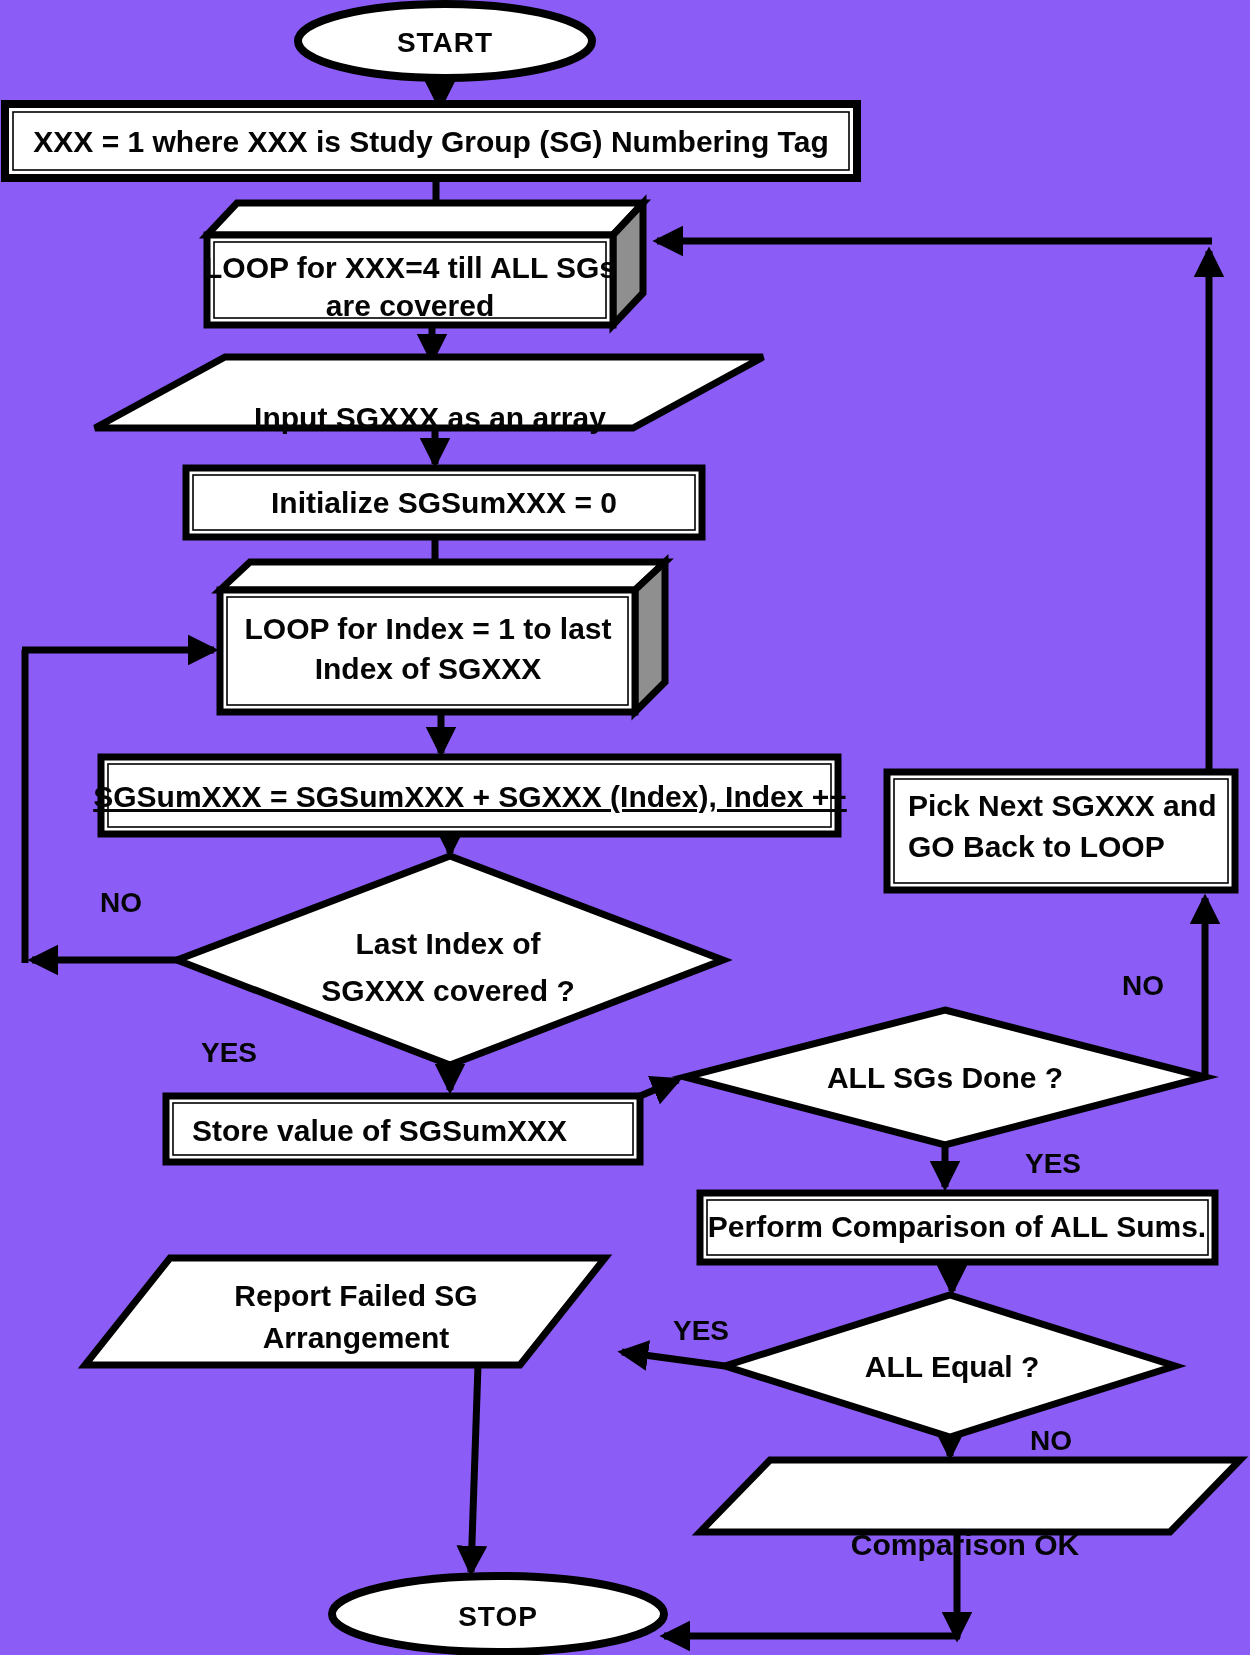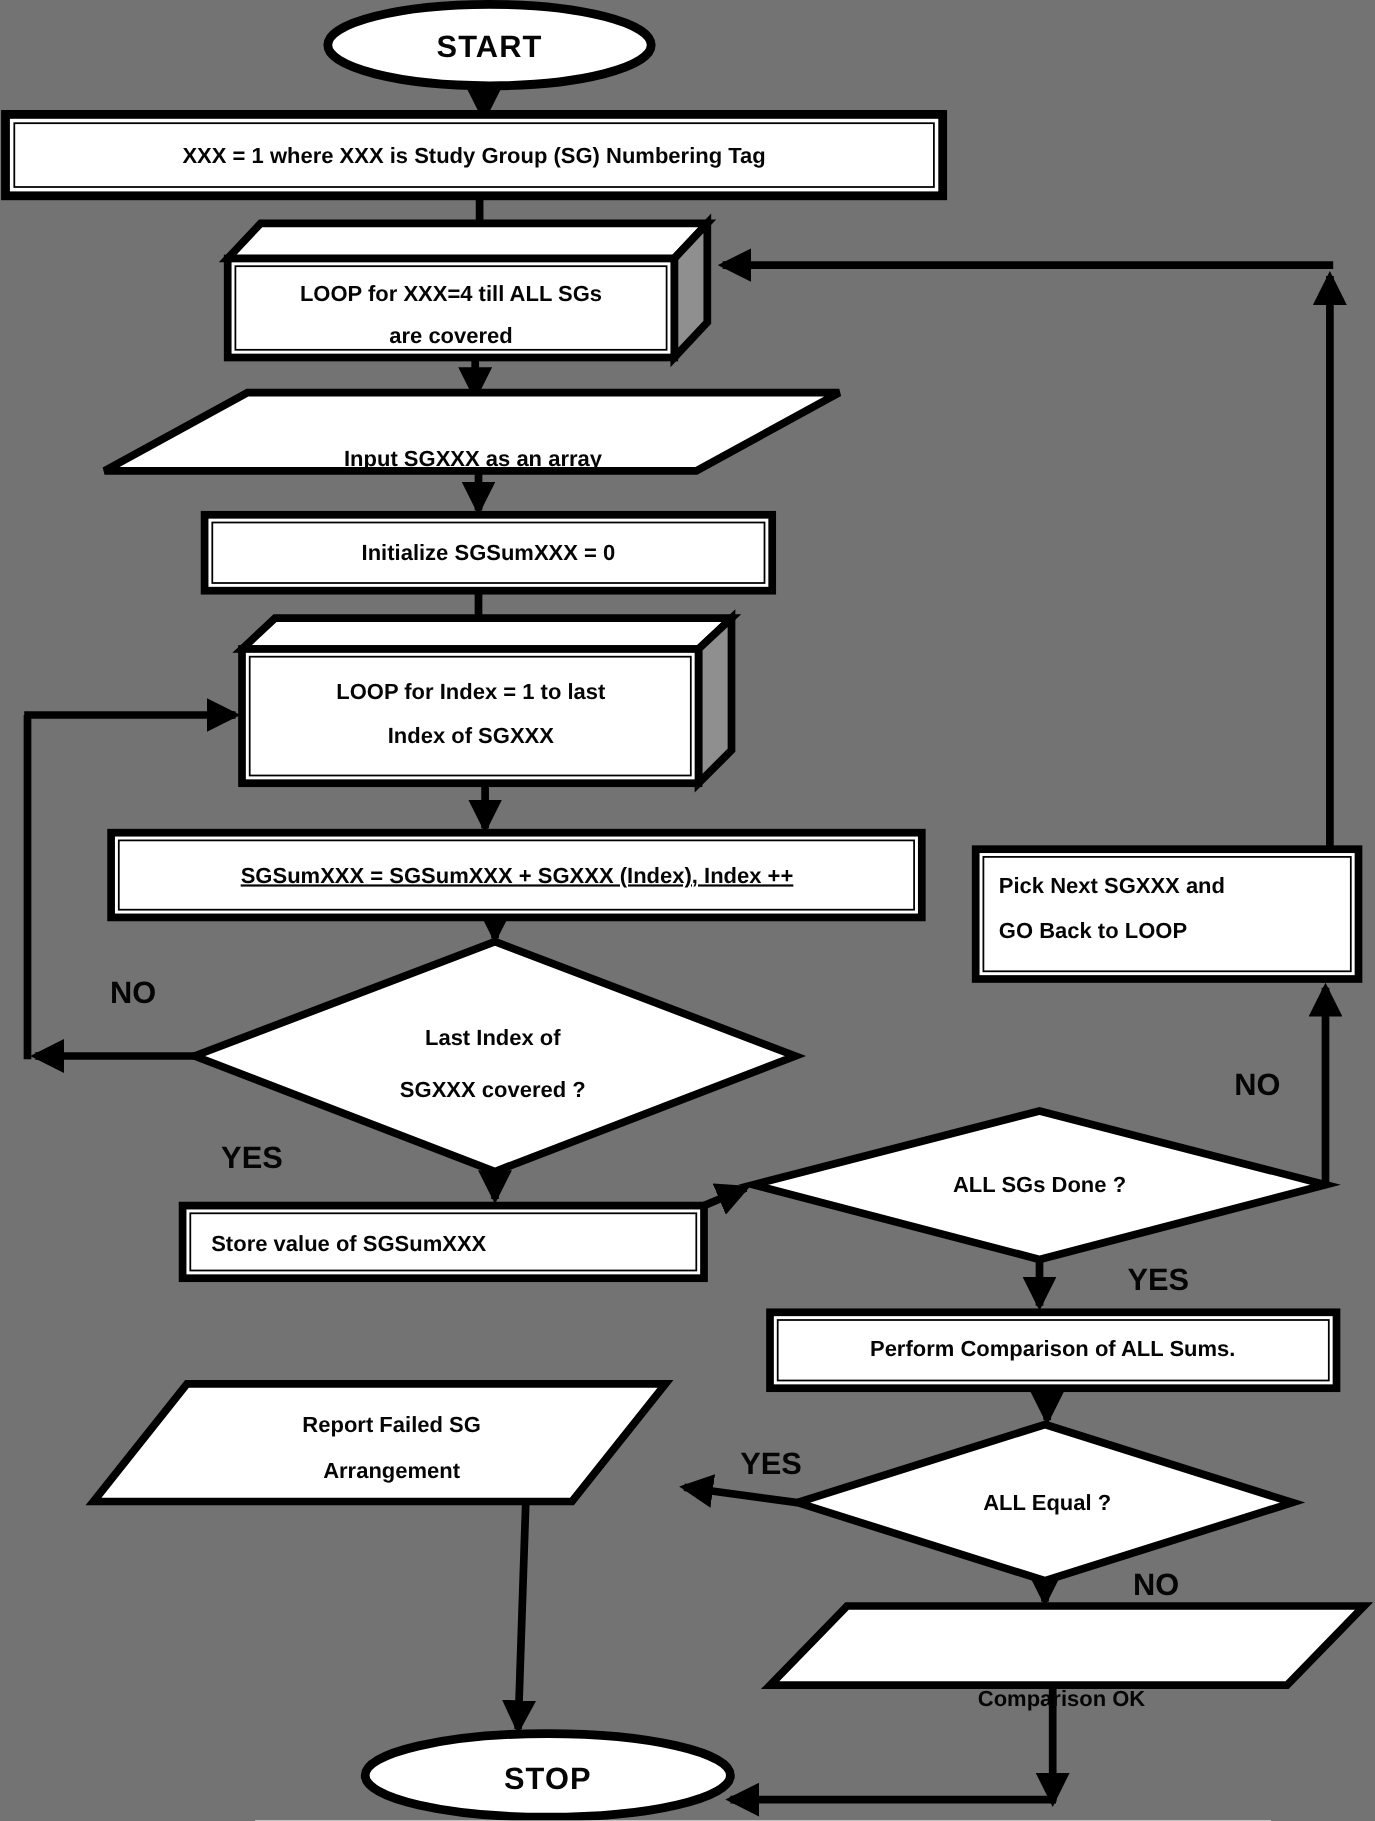--- a/index.html
+++ b/index.html
@@ -1,30 +1,30 @@
 <!DOCTYPE html>
 <html><head>
 <meta charset="utf-8">
 <style>
   html,body{margin:0;padding:0;background:#ffffff;}
   .canvas{
     position:relative;
     width:1250px;
     height:1655px;
-    background:#737373;
+    background:#8b5cf6;
     font-family:"Liberation Sans", sans-serif;
     font-weight:bold;
     overflow:hidden;
   }
   .canvas svg{position:absolute;left:0;top:0;}
   .lbl{
     position:absolute;
     transform:translate(-50%,-50%);
     white-space:nowrap;
-    font-size:20px;
+    font-size:30px;
     color:#050505;
     line-height:1;
   }
   .lbl.leftalign{transform:translateY(-50%);}
   .lbl.big{font-size:28px;}
   .lbl.tag{font-size:28px;letter-spacing:1px;}
   .edge{stroke:#000;stroke-width:7;fill:none;}
   .shape{fill:#fff;stroke:#000;stroke-width:7;}
   .shape.thick{stroke-width:8;}
   .inner{fill:none;stroke:#000;stroke-width:1.6;}

